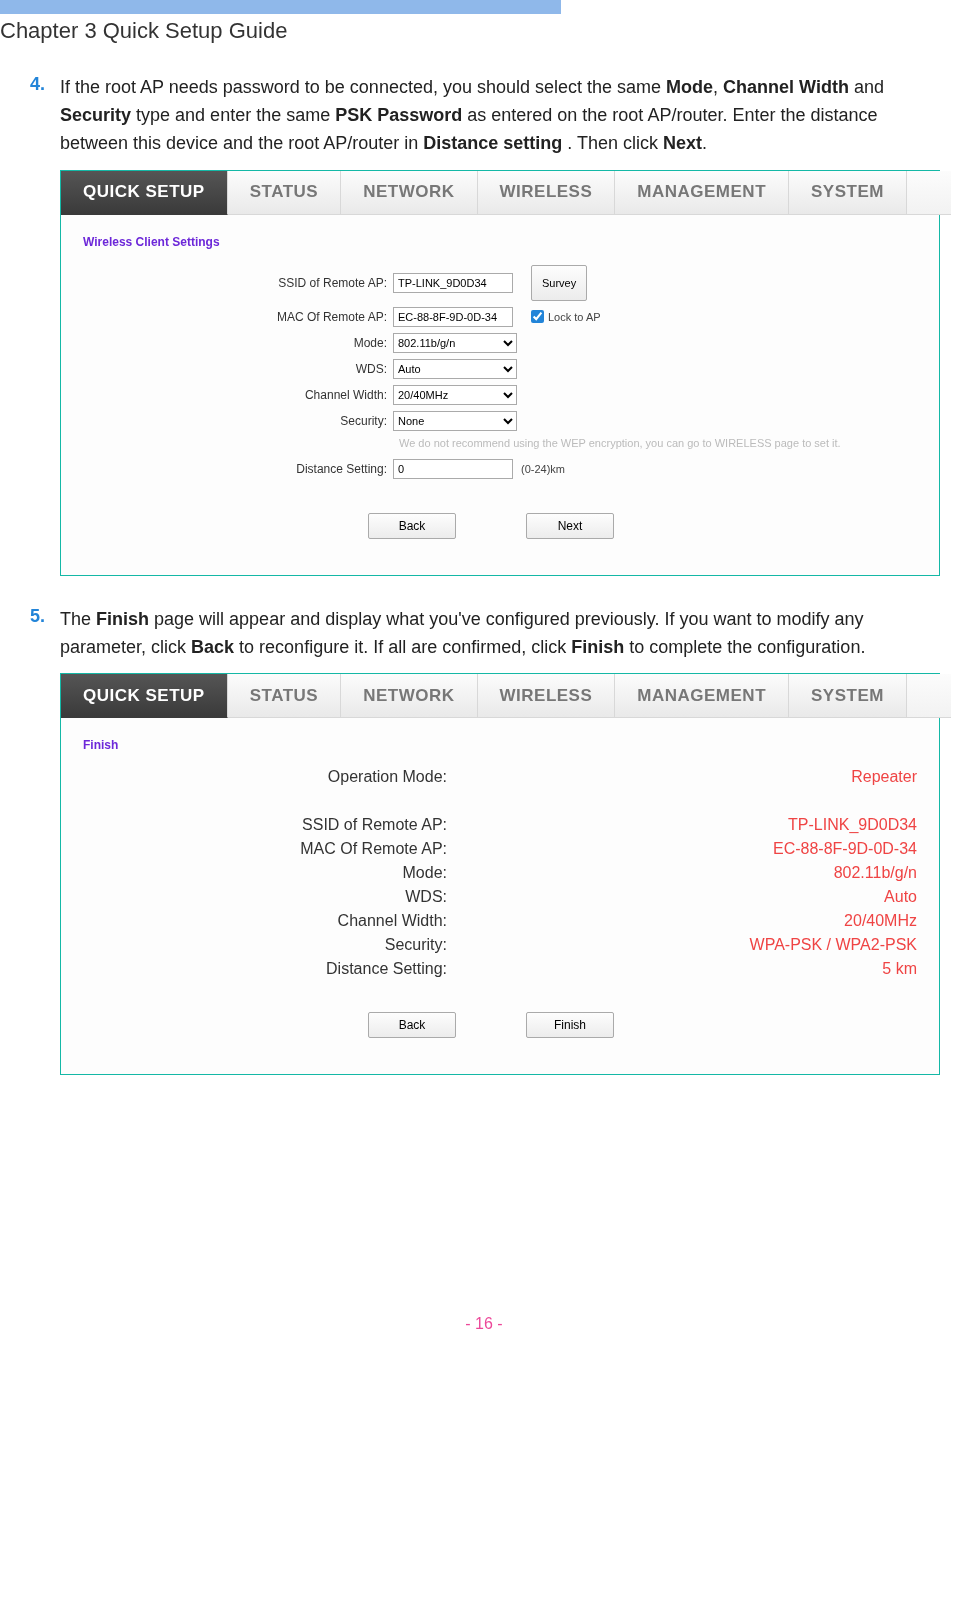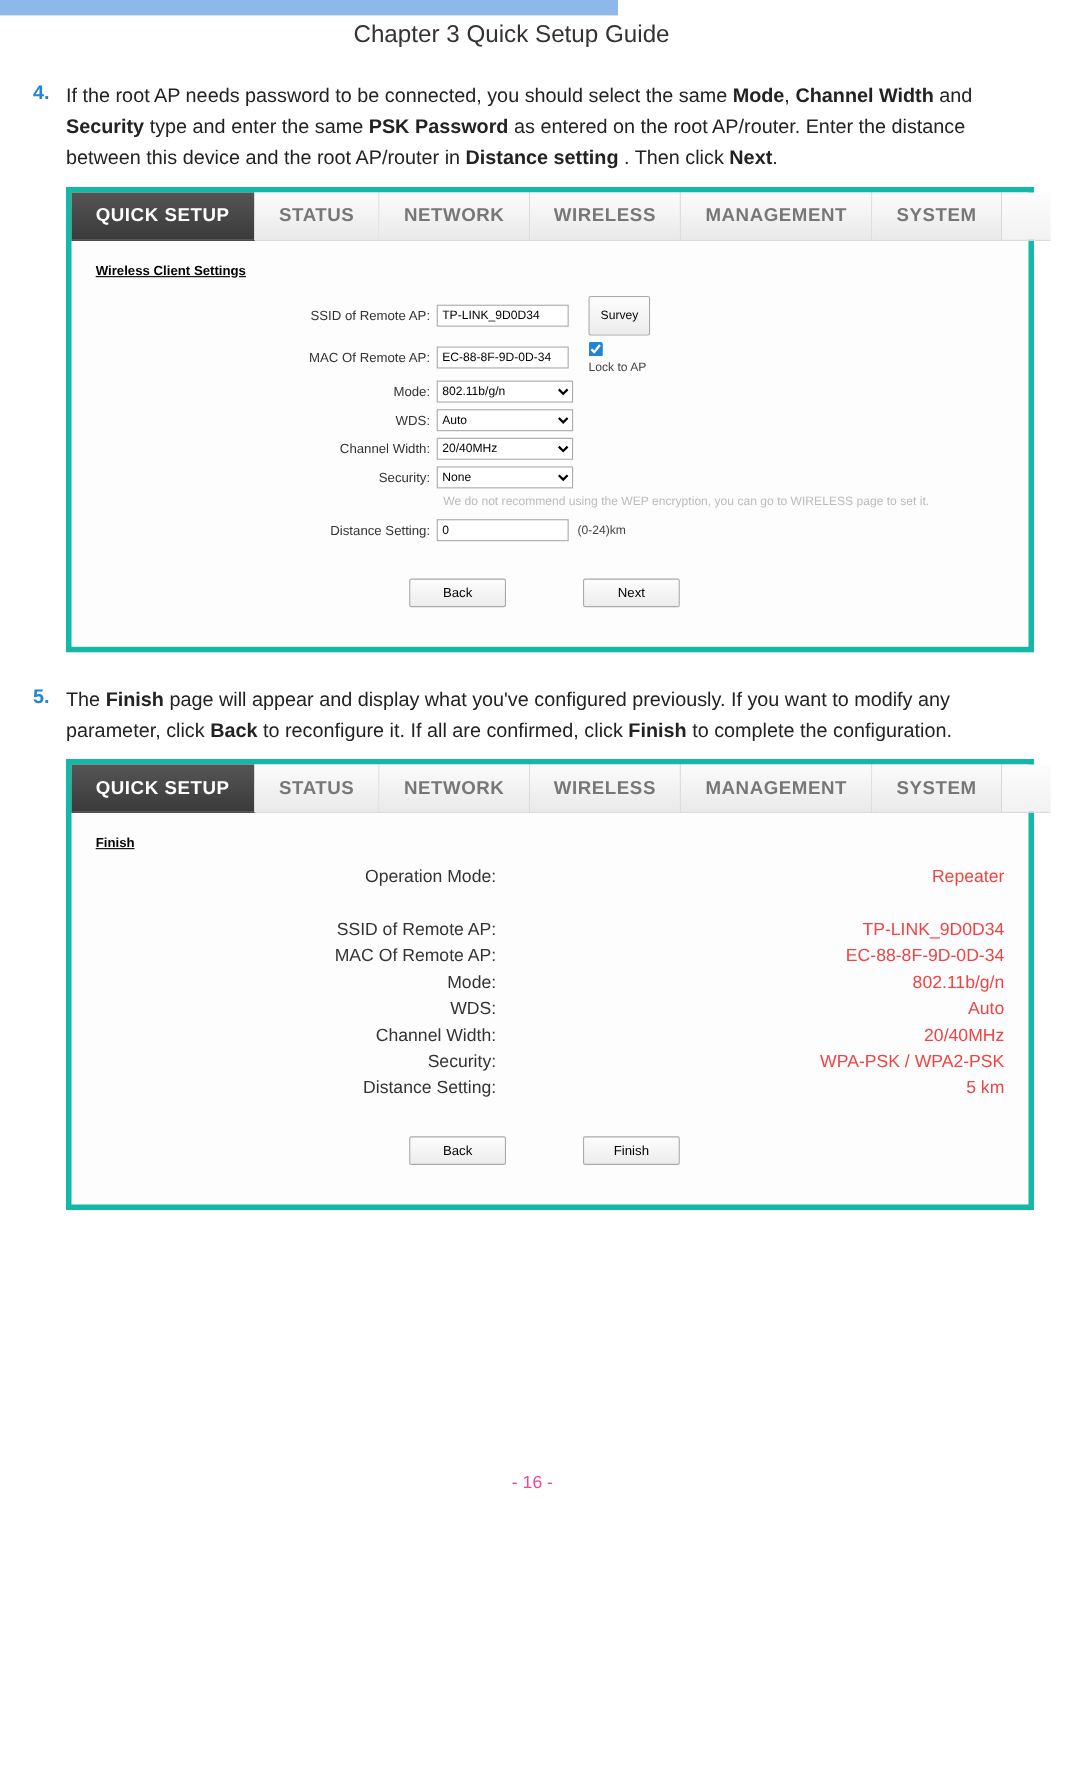--- a/index.html
+++ b/index.html
@@ -9,21 +9,21 @@
     color: #222;
     width: 968px;
     margin: 0 auto;
     padding: 0 0 40px 0;
   }
   .top-blue-bar {
     height: 14px;
     background: linear-gradient(to right, #8fb8ea 0%, #8fb8ea 58%, #fff 58%, #fff 100%);
   }
   .chapter-title {
-    text-align: center;
+    text-align: left;
     font-size: 22px;
     color: #333;
     padding: 4px 38px 0 0;
   }
   .content {
     padding: 30px 38px 0 30px;
   }
   ol.steps {
     list-style: none;
   }
@@ -41,21 +41,21 @@
   .step-text {
     font-size: 18px;
     line-height: 1.55;
     color: #222;
   }
   .step-text .b-i { font-weight: bold; }
   .step-text .b { font-weight: bold; }
 
   
   .panel {
-    border: 5px solid #14b8a6;
+    border: 1px solid #14b8a6;
     margin: 12px 0 30px 30px;
     width: 880px;
     background: #fdfdfd;
   }
   .tabs {
     display: flex;
     height: 44px;
   }
   .tab {
     flex: 0 0 auto;
@@ -83,22 +83,21 @@
     background: linear-gradient(#fcfcfc, #f2f2f2);
     border-right: none;
   }
   .panel-body {
     padding: 20px 22px 36px 22px;
     font-size: 12px;
     color: #333;
   }
   .section-title {
     font-weight: bold;
-    color: #000000;
-    text-decoration: underline;
+    color: #6d28d9;
     font-size: 12px;
     margin-bottom: 16px;
   }
   .form-row {
     display: flex;
     align-items: center;
     margin-bottom: 6px;
   }
   .form-label {
     width: 310px;
@@ -131,23 +130,22 @@
     padding: 0 10px;
     border: 1px solid #aaa;
     background: linear-gradient(#fdfdfd,#ececec);
     border-radius: 2px;
   }
   .chk-wrap {
     margin-left: 18px;
     font-size: 11px;
     color: #444;
     display: inline-flex;
-    align-items: flex-start;
+    align-items: center;
     gap: 4px;
-    flex-direction: column;
   }
   .chk-wrap.disabled { color:#bbb; }
   .chk { width:13px; height:13px; accent-color:#2284d8; }
   .unit {
     margin-left: 8px;
     font-size: 11px;
     color: #444;
   }
   .note-row {
     padding-left: 316px;

